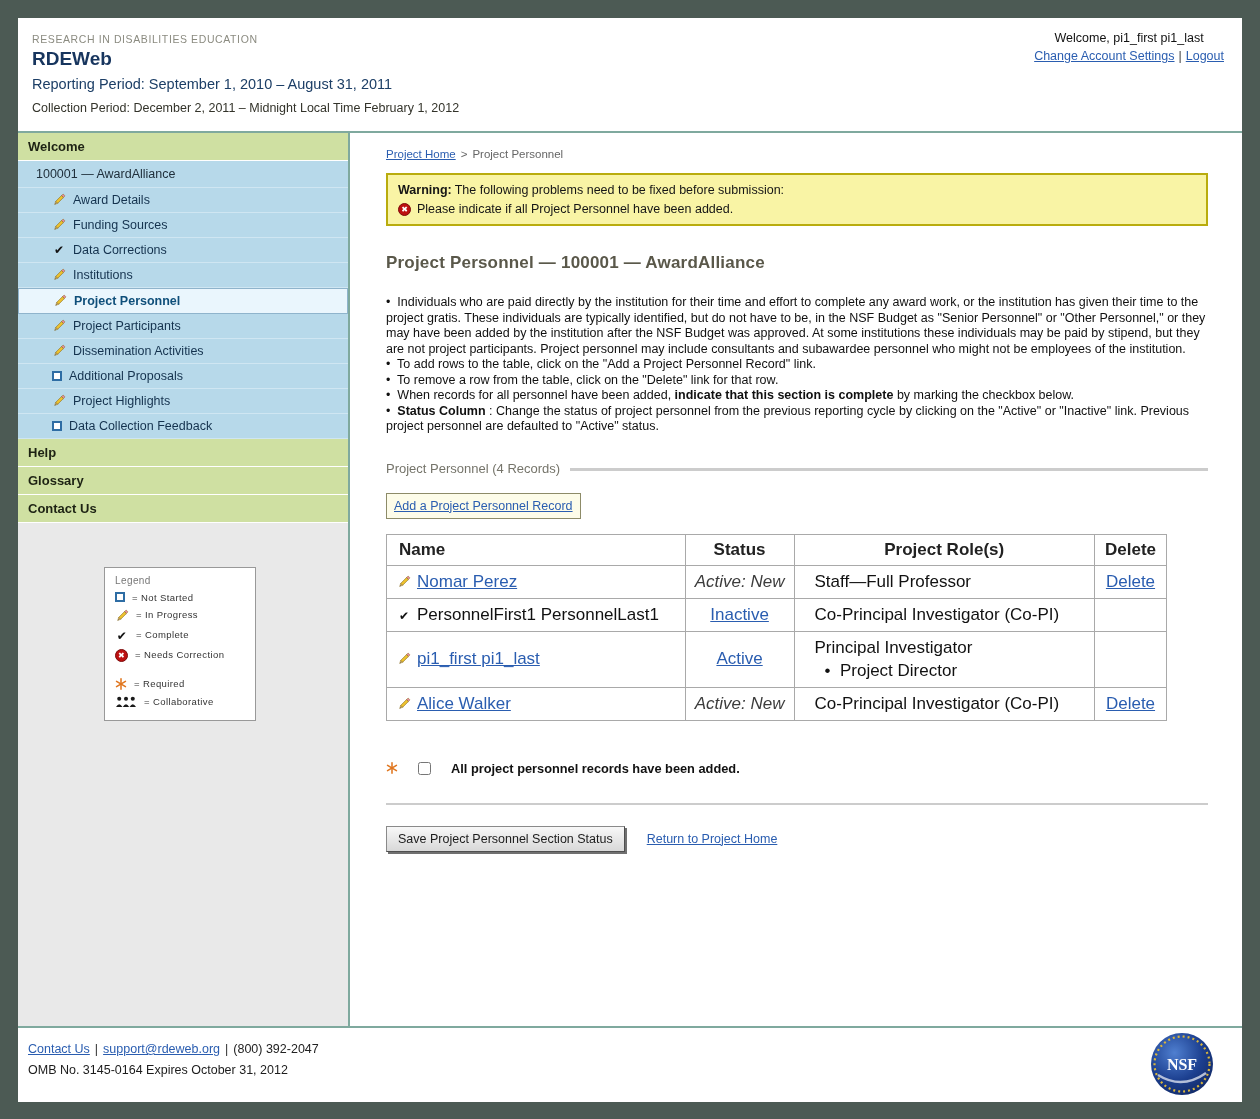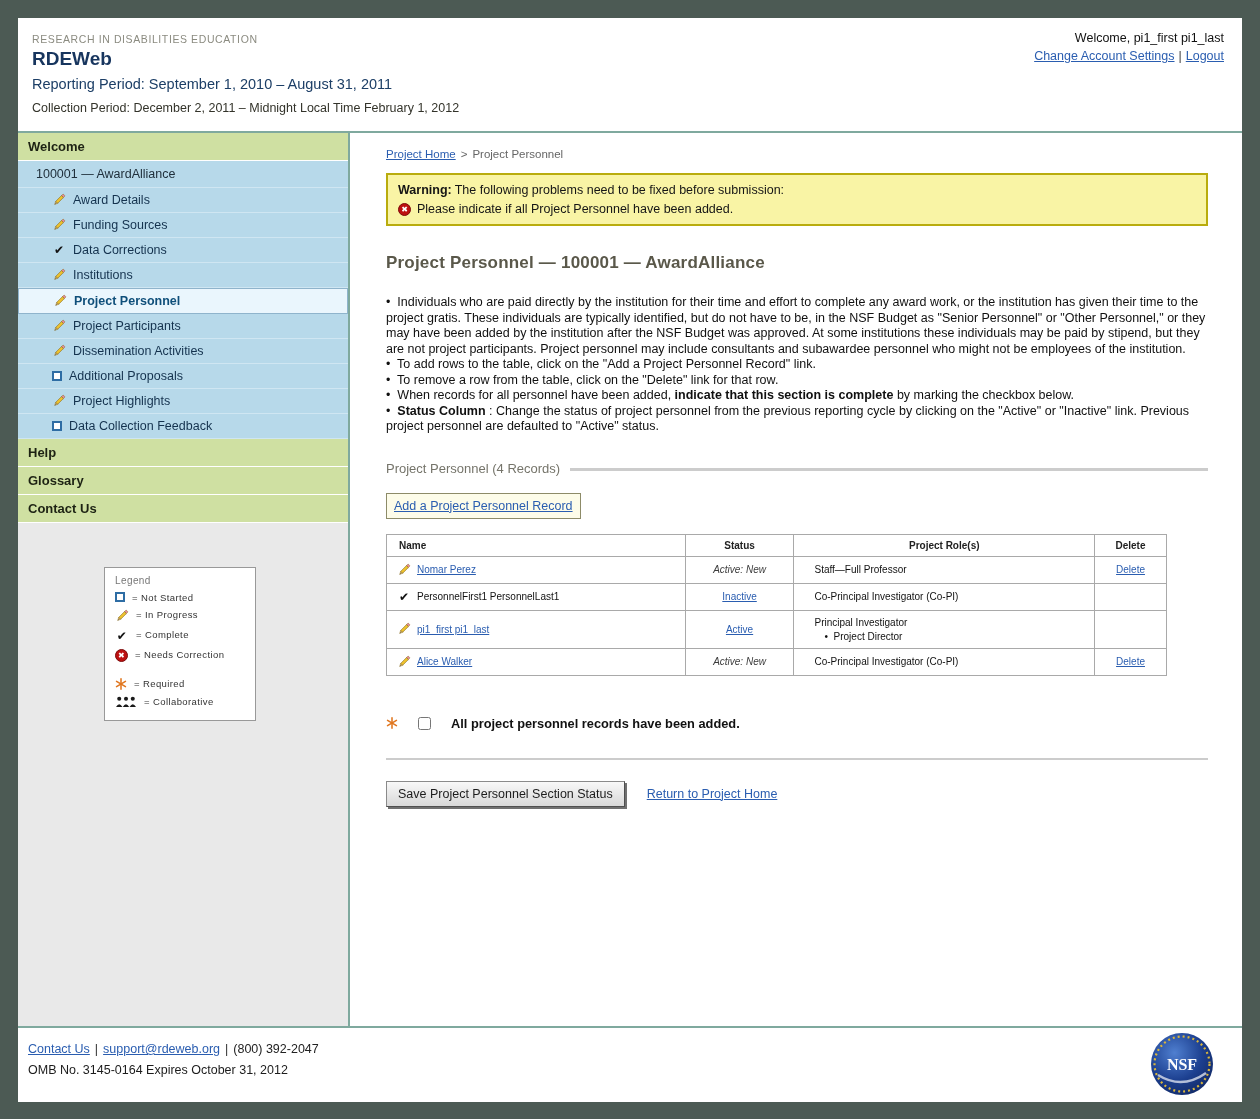--- a/index.html
+++ b/index.html
@@ -9,21 +9,21 @@
   a{text-decoration:underline;color:#2a5db0}
 
   .frame{position:absolute;left:18px;top:18px;width:1224px;height:1084px;background:#fff;display:flex;flex-direction:column}
 
   
   .hd{position:relative;height:113px;padding:15px 20px 0 14px;flex:0 0 auto}
   .hd-org{font-size:10.5px;letter-spacing:.6px;color:#8b8b80}
   .hd-app{font-size:19px;font-weight:bold;color:#17355e;margin-top:3px}
   .hd-rep{font-size:14.5px;color:#1c3e66;margin-top:6px}
   .hd-col{font-size:12.5px;color:#33332a;margin-top:9px}
-  .hd-right{position:absolute;top:13px;right:18px;text-align:right;font-size:12.5px}
+  .hd-right{position:absolute;top:13px;right:18px;text-align:center;font-size:12.5px}
   .hd-welcome{color:#111;margin-bottom:4px}
   .hd-links a{color:#2a5db0}
   .hd-links .pipe{color:#444;margin:0 4px;text-decoration:none}
   .tealline{height:2px;background:#7fa99e;flex:0 0 auto}
 
   
   .body-row{flex:1;display:flex;min-height:0}
   .sidebar{width:332px;flex:0 0 auto;background:#e9e9e9;border-right:2px solid #7fa99e;font-size:12.5px;overflow:hidden}
   .nav-section{background:#cfe0a2;border-bottom:1px solid #fff;padding:6px 10px;font-weight:bold;font-size:13px;color:#1d2213}
   .nav-award{background:#b7d9ea;border-bottom:1px solid #cfe6f2;padding:6px 10px 6px 18px;color:#20303c}
@@ -61,21 +61,21 @@
   .bullets .b{margin-top:0}
   .bullets .b::before{content:"•  ";white-space:pre}
 
   .records-hdr{margin-top:26px;display:flex;align-items:center;gap:10px}
   .records-hdr .txt{font-size:13px;font-weight:normal;color:#75746a;white-space:nowrap}
   .records-hdr .rule{flex:1;height:3px;background:#ccc;margin-top:3px}
 
   .addbox{display:inline-block;margin-top:17px;border:1px solid #8d8b68;background:#fdfce9;padding:5px 7px}
   .addbox a{font-size:12.5px}
 
-  table.ptable{margin-top:15px;border-collapse:collapse;width:781px;font-size:10px}
+  table.ptable{margin-top:15px;border-collapse:collapse;width:781px;font-size:17px}
   .ptable th,.ptable td{border:1px solid #a9a9a9}
   .ptable th{font-weight:bold;color:#222;padding:5px 8px;background:#fff}
   .ptable th.c-name{width:299px;text-align:left;padding-left:12px}
   .ptable th.c-status{width:109px;text-align:center}
   .ptable th.c-roles{width:301px;text-align:center}
   .ptable th.c-del{width:72px;text-align:center}
   .ptable td{padding:6px 8px;vertical-align:middle}
   .ptable td.name{padding-left:10px}
   .ptable td.name .wrap{display:flex;align-items:center;gap:6px}
   .ptable td.status{text-align:center}

